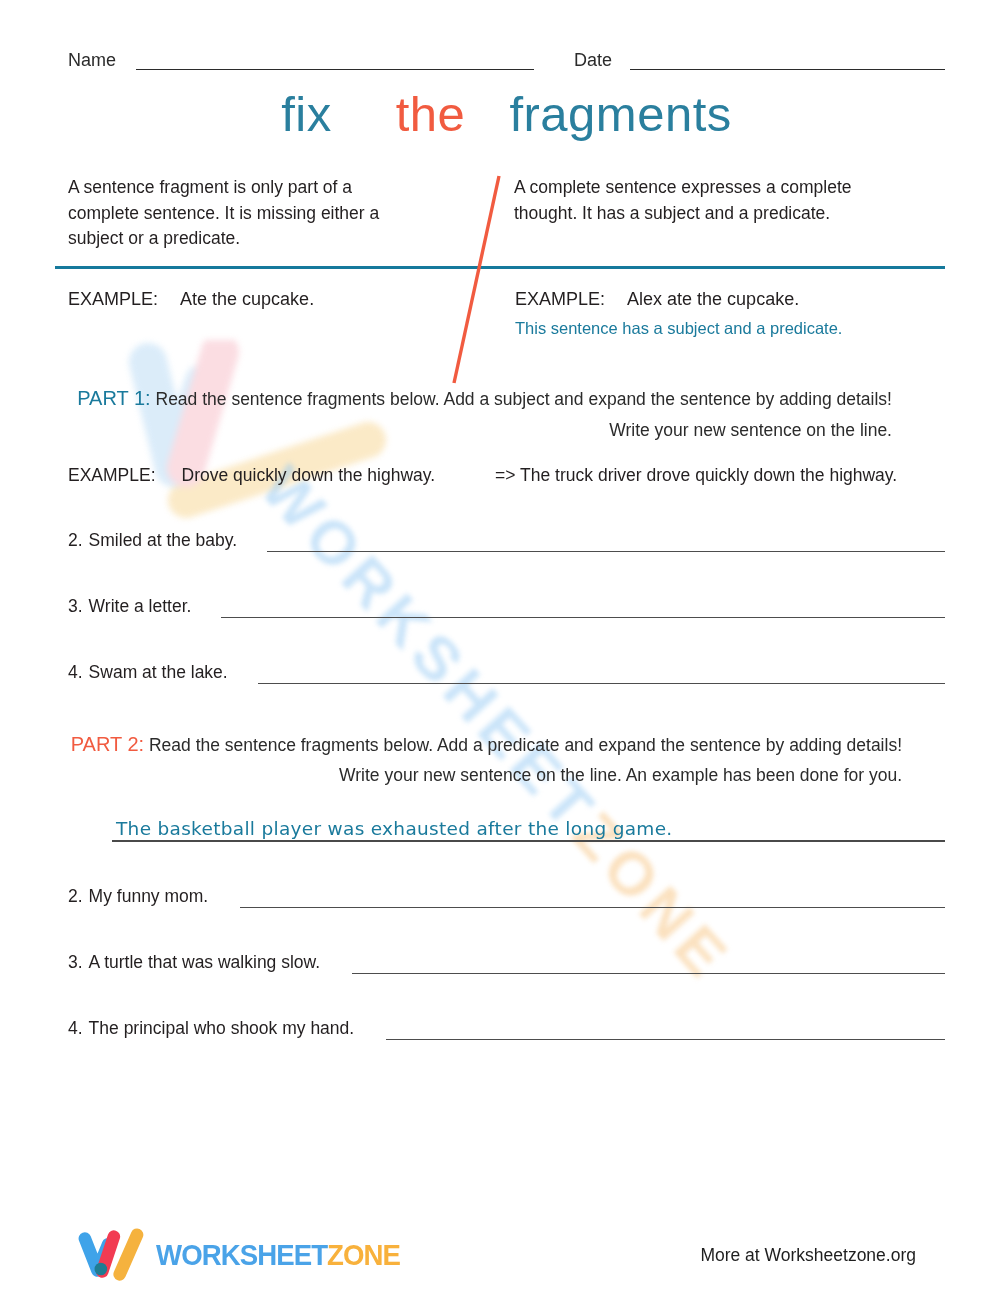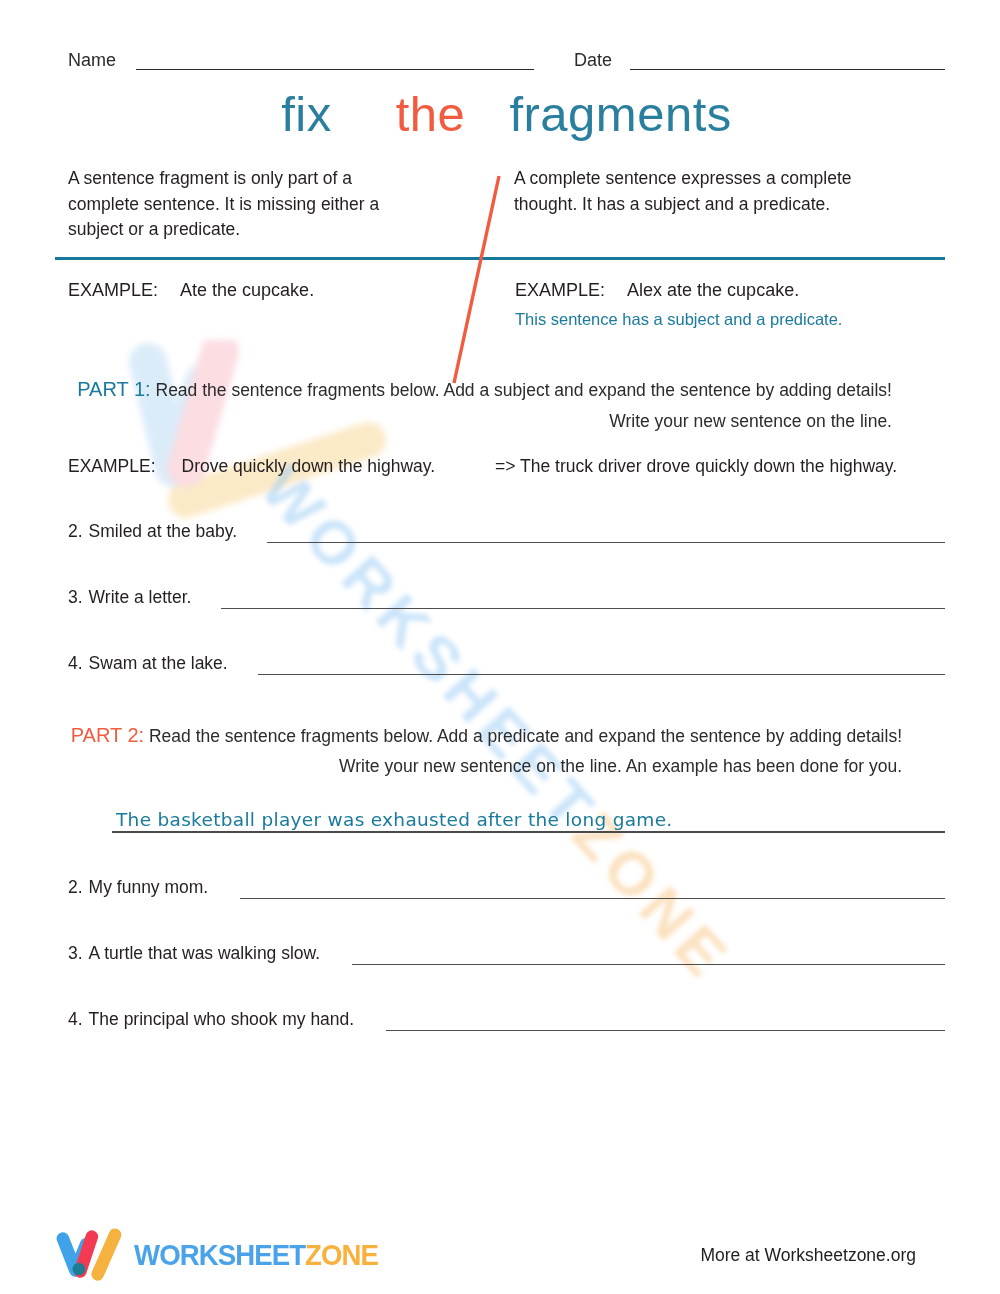--- a/index.html
+++ b/index.html
@@ -30,21 +30,21 @@
   .write-line { border-bottom:1.8px solid #2b2b2b; height:20px; }
   .name-line { width:398px; margin-left:20px; }
   .date-label { margin-left:40px; }
   .date-line { flex:1; margin-left:18px; }
   
   .title-row { margin-top:16px; text-align:center; font-size:49px; letter-spacing:0.5px; color:#2a7f9e; }
   .title-the { color:#f15b40; margin-left:64px; }
   .title-frag { margin-left:44px; }
   
   .two-col { display:flex; }
-  .intro-row { margin-top:24px; font-size:17.5px; line-height:1.46; }
+  .intro-row { margin-top:33px; font-size:17.5px; line-height:1.46; }
   .intro-left { width:336px; }
   .intro-right { width:386px; margin-left:110px; }
   
   .divider { height:3.5px; background:#15799c; margin-top:14px; margin-left:-13px; }
   
   .examples-row { margin-top:20px; font-size:18px; }
   .ex-col-left { width:447px; }
   .ex-col-right { flex:1; }
   .ex-line { display:flex; }
   .ex-frag { margin-left:22px; }
@@ -71,21 +71,21 @@
   .p2-example { margin-top:18px; display:flex; font-size:18px; height:34px; align-items:flex-end; }
   .p2-ex-left { white-space:nowrap; padding-bottom:2px; }
   .p2-ex-frag { margin-left:8px; }
   .hand-blank { flex:1; margin-left:44px; border-bottom:2.4px solid #4a4a4a; position:relative; height:34px; }
   .hand-text {
     position:absolute; left:4px; bottom:1px; white-space:nowrap;
     font-family:"DejaVu Sans", cursive; font-size:18.5px; letter-spacing:0.3px;
     color:#1a7a9c;
   }
   
-  .footer { position:absolute; z-index:2; left:46px; right:84px; top:1226px; display:flex; align-items:center; }
+  .footer { position:absolute; z-index:2; left:68px; right:84px; top:1226px; display:flex; align-items:center; }
   .logo-mark { display:flex; align-items:center; }
   .wordmark { font-size:30px; font-weight:bold; letter-spacing:-1px; margin-left:4px; transform:scaleX(0.92); transform-origin:left center; }
   .wordmark .wm-part1 { color:#4aa3e8; }
   .wordmark .wm-part2 { color:#f8b13c; }
   .more-text { margin-left:auto; font-size:17.5px; color:#1e1e1e; }
 </style>
 </head>
 <body>
 
 <div class="page">

